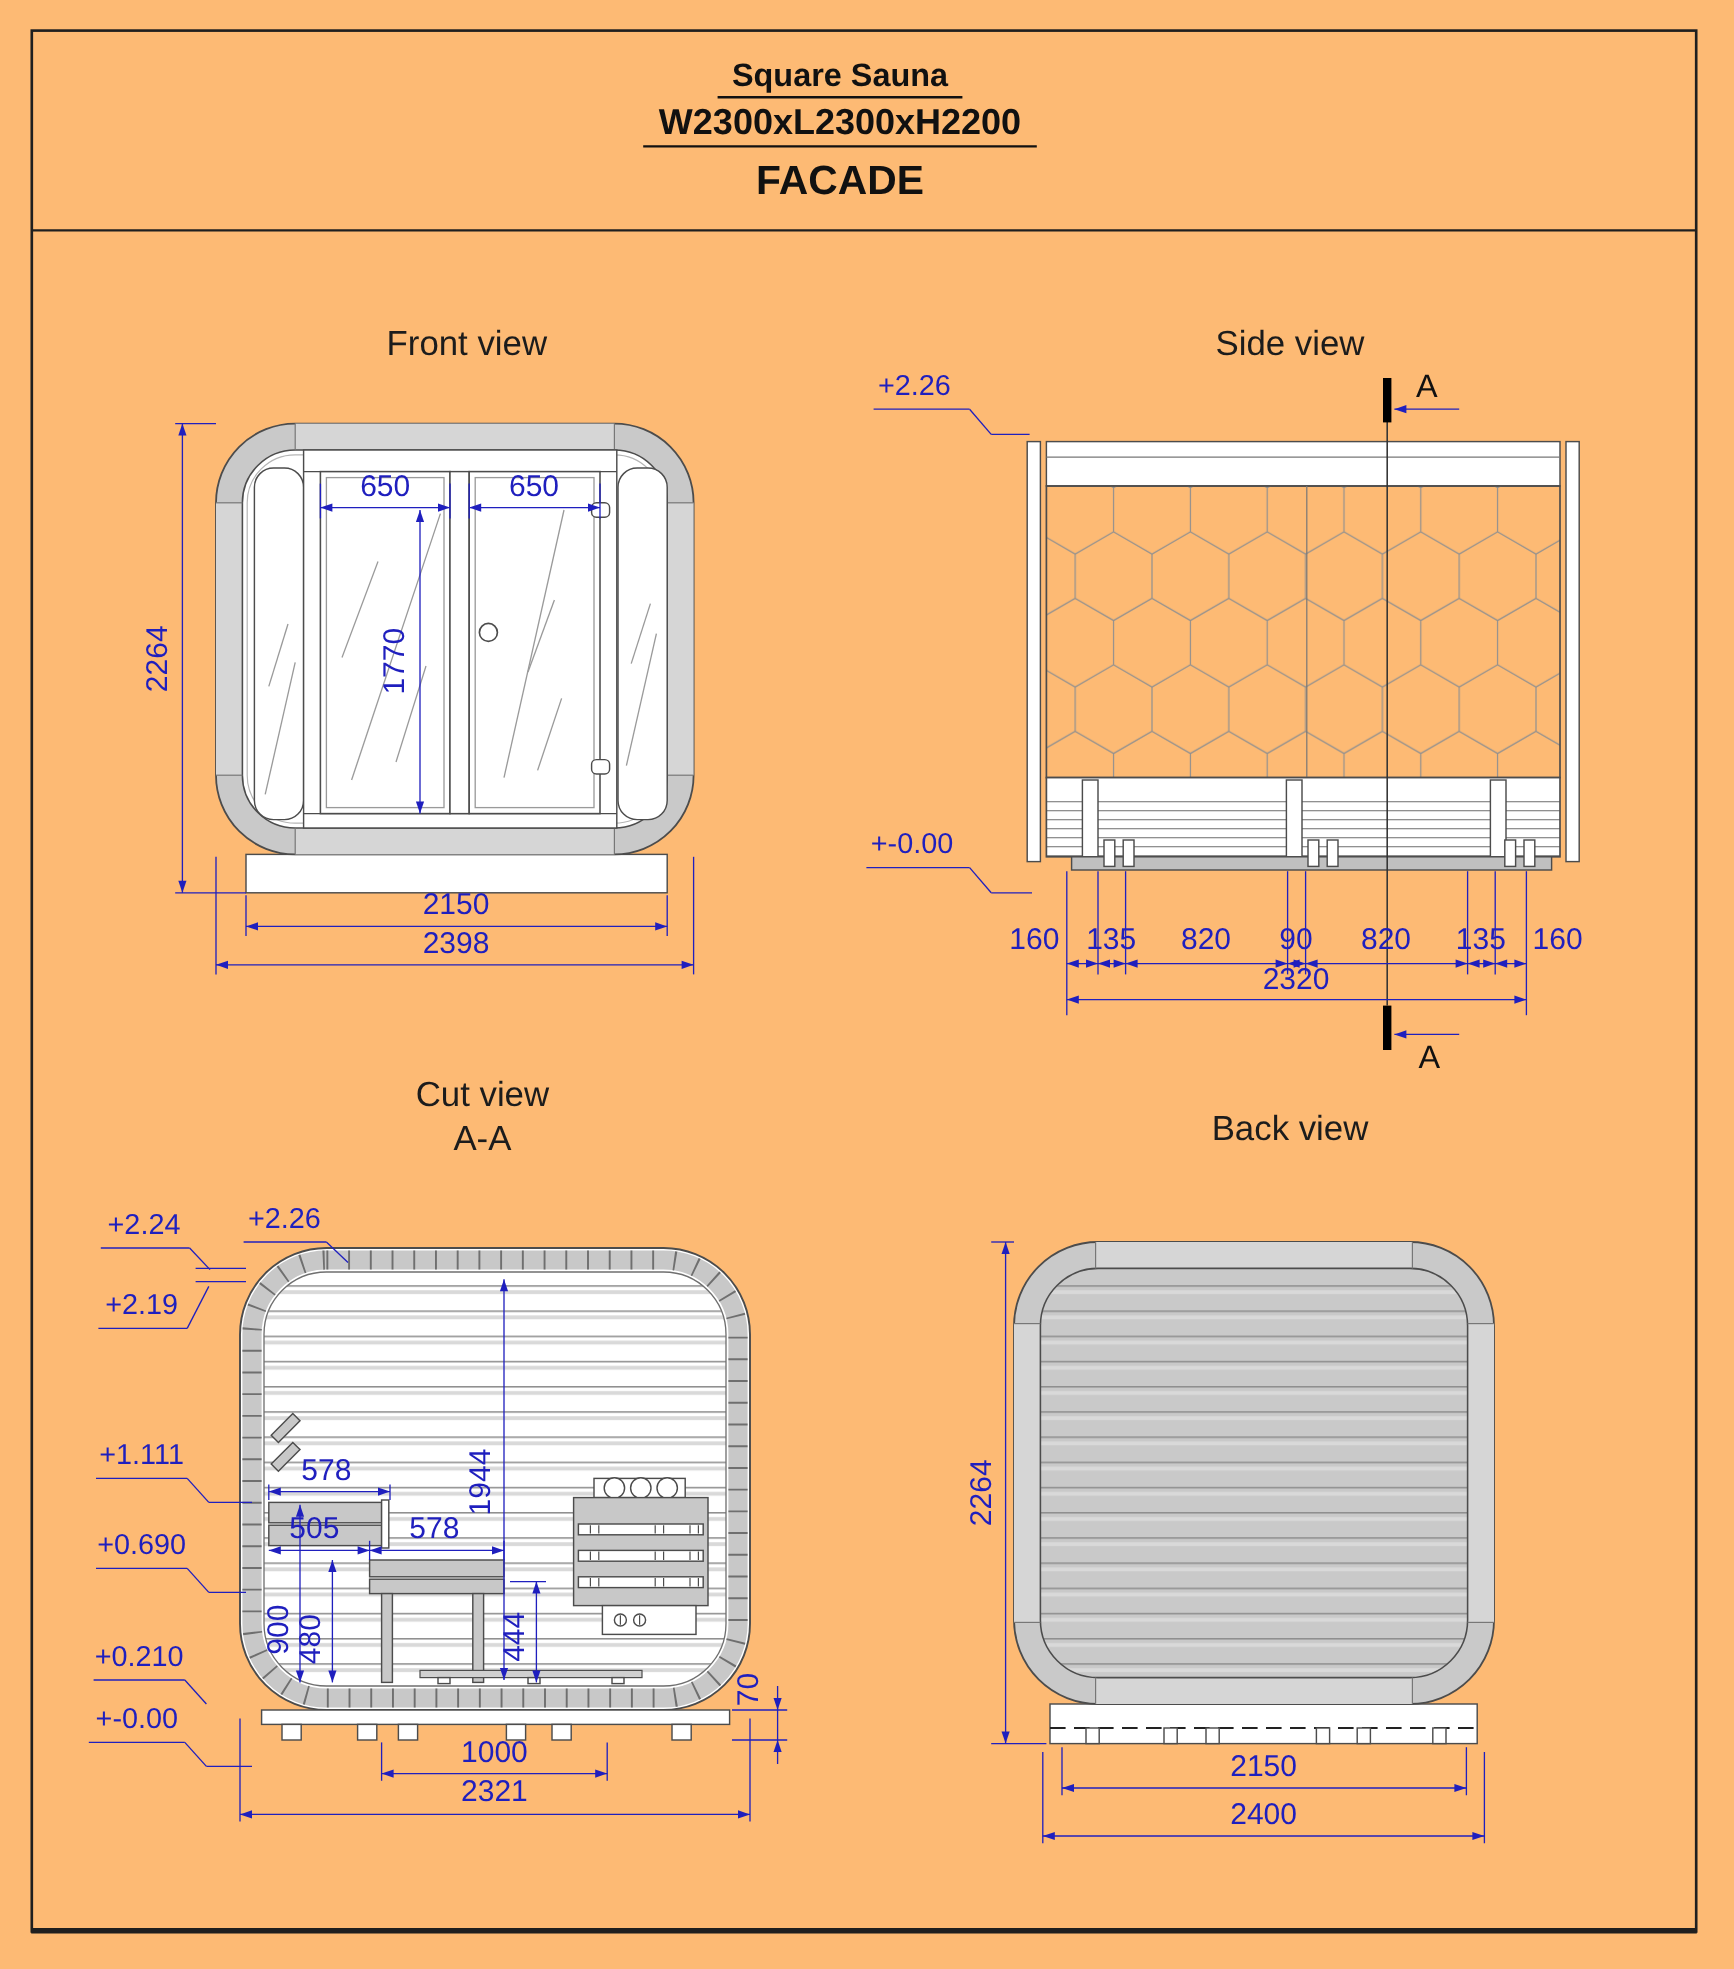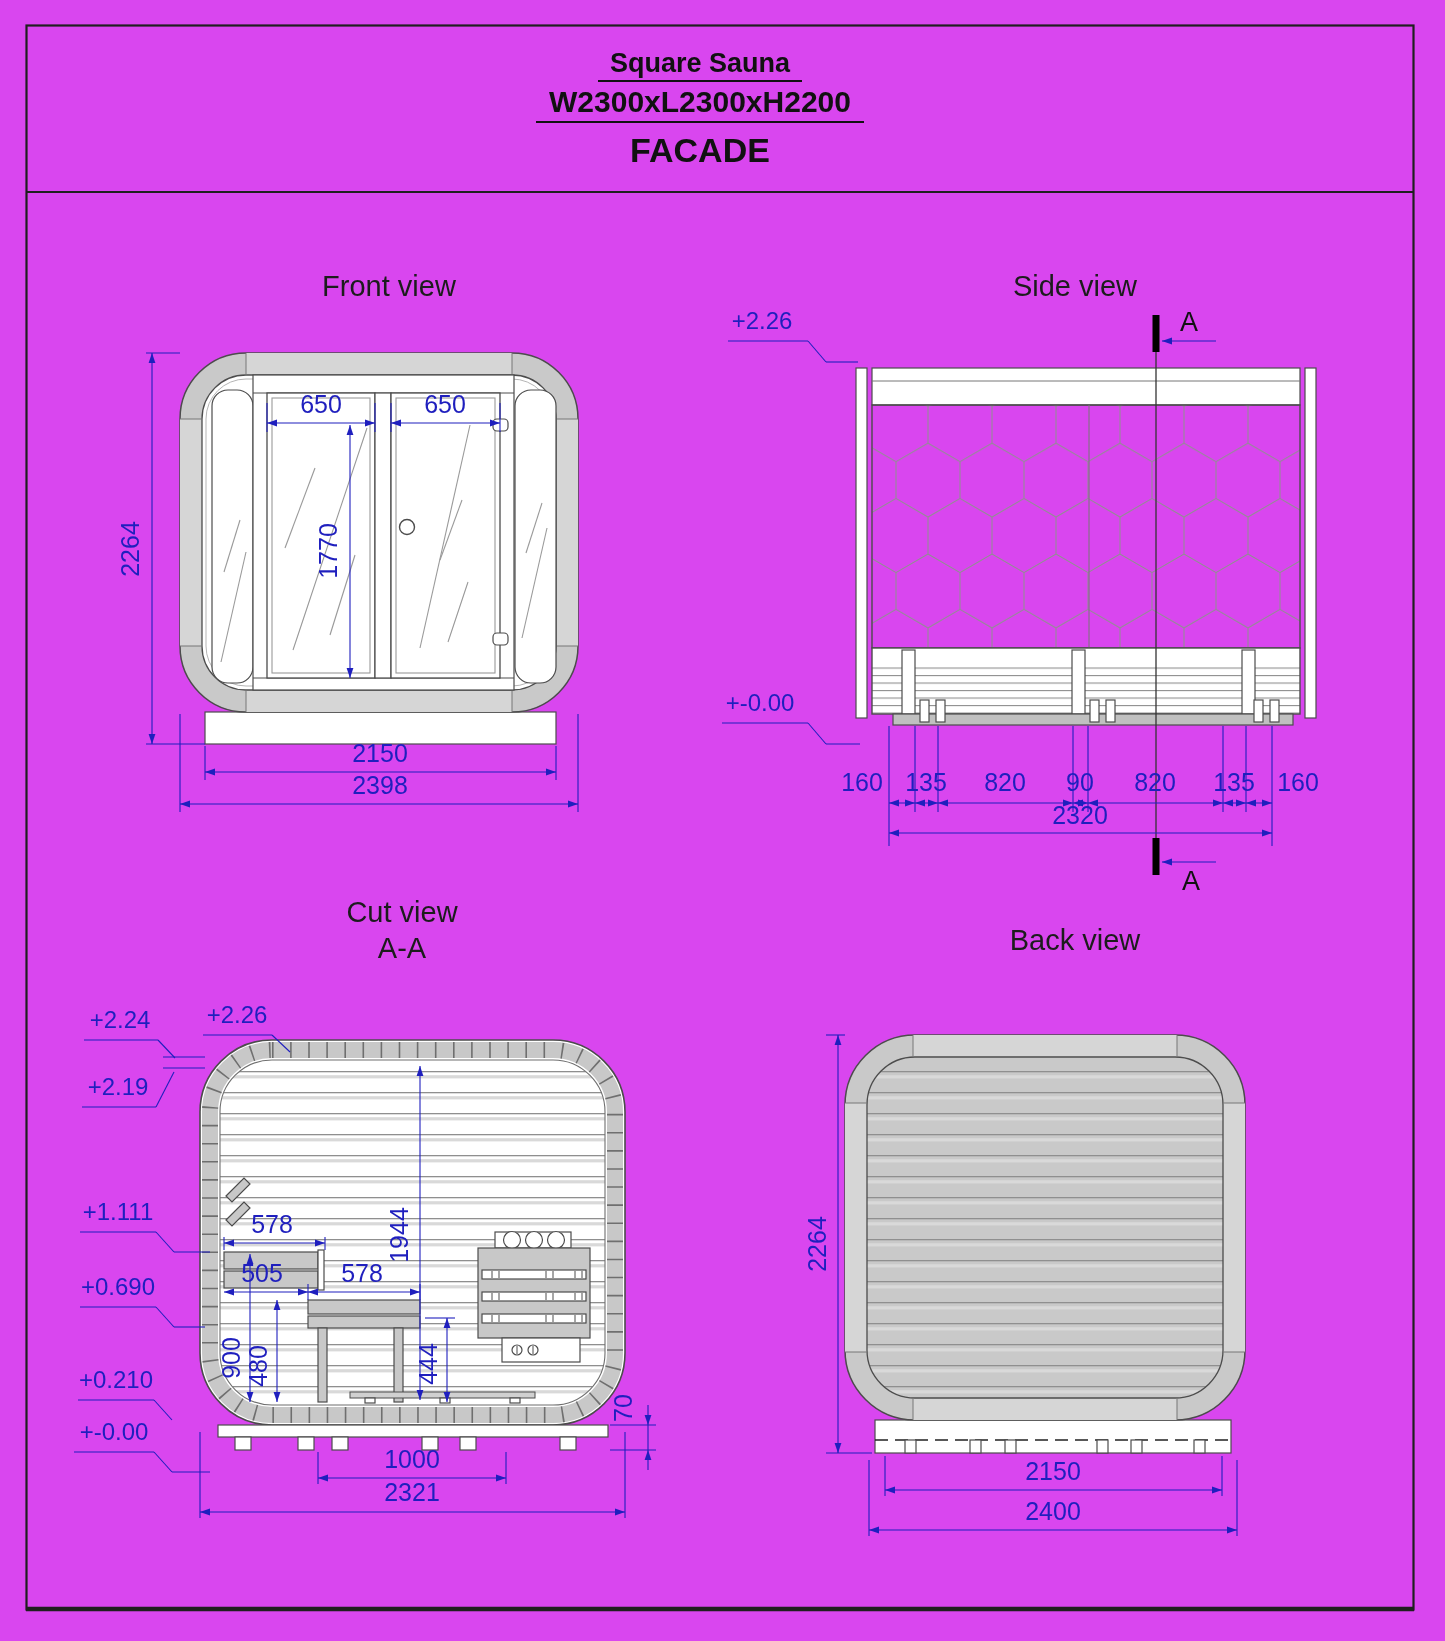--- a/index.html
+++ b/index.html
@@ -1,16 +1,16 @@
 <!DOCTYPE html>
 <html><head>
 <meta charset="utf-8">
 <style>
   html,body{margin:0;padding:0;background:#ffffff;}
-  .page{position:relative;width:1445px;height:1641px;background:#d946ef;font-family:"Liberation Sans",sans-serif;}
+  .page{position:relative;width:1445px;height:1641px;background:#fdba74;font-family:"Liberation Sans",sans-serif;}
   svg{display:block;}
   text{font-family:"Liberation Sans",sans-serif;}
   .t-tb1{font-size:27px;font-weight:bold;fill:#111;text-anchor:middle;}
   .t-tb2{font-size:30px;font-weight:bold;fill:#111;text-anchor:middle;}
   .t-tb3{font-size:34px;font-weight:bold;fill:#111;text-anchor:middle;}
   .t-view{font-size:29px;fill:#1c1c1c;text-anchor:middle;}
   .t-dim{font-size:25px;fill:#1f1fbe;text-anchor:middle;}
   .t-elev{font-size:24px;fill:#1f1fbe;text-anchor:middle;}
   .t-a{font-size:27px;fill:#111;}
   .ln-dim{stroke:#1f1fbe;stroke-width:1.1;fill:none;}

